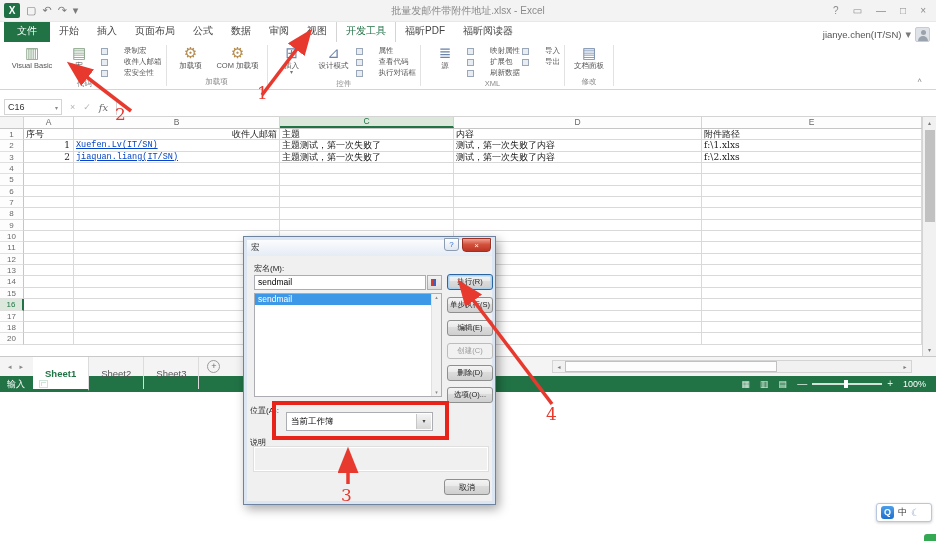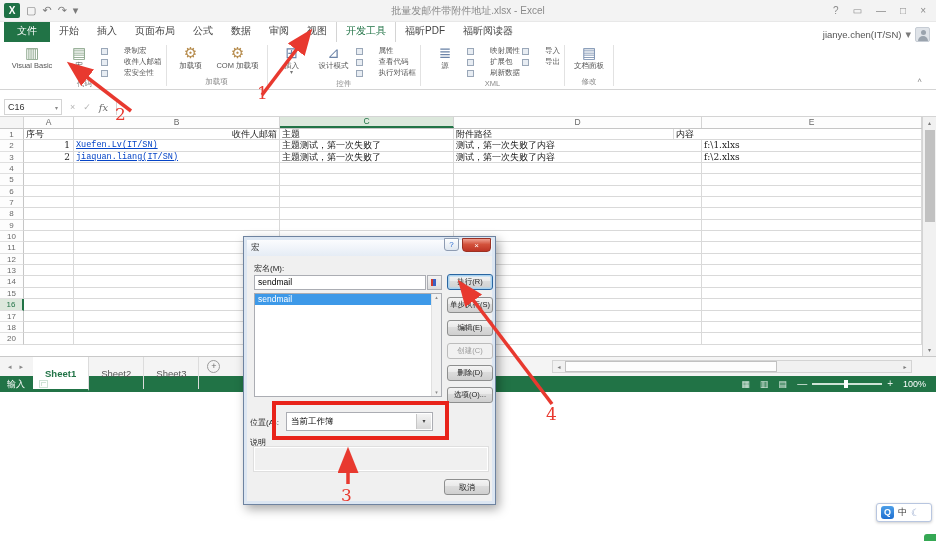--- a/index.html
+++ b/index.html
@@ -349,22 +349,22 @@
         <div class="colhead sel" style="width: 174px;">C</div>
         <div class="colhead" style="width: 248px;">D</div>
         <div class="colhead" style="width: 220px;">E</div>
       </div>
     <div class="gridbody" id="gridbody">
         <div class="grow">
           <div class="rowhead">1</div>
           <div class="gcell" style="width: 50px;">序号</div>
           <div class="gcell" style="width: 206px; text-align: right;">收件人邮箱</div>
           <div class="gcell" style="width: 174px;">主题</div>
+          <div class="gcell" style="width: 248px;">内容</div>
           <div class="gcell" style="width: 220px;">附件路径</div>
-          <div class="gcell" style="width: 248px;">内容</div>
         </div>
         <div class="grow">
           <div class="rowhead">2</div>
           <div class="gcell num" style="width: 50px;">1</div>
           <div class="gcell link" style="width: 206px;">Xuefen.Lv(IT/SN)</div>
           <div class="gcell" style="width: 174px;">主题测试，第一次失败了</div>
           <div class="gcell" style="width: 248px;">测试，第一次失败了内容</div>
           <div class="gcell" style="width: 220px;">f:\1.xlxs</div>
         </div>
         <div class="grow">
@@ -562,21 +562,21 @@
   <div class="dlg-inputbtn"></div>
 
   <div class="dlg-list" id="dlglist">
     <div class="dlg-item sel">sendmail</div>
       <div class="ls">
       <span>▴</span>
       <span class="dn">▾</span>
     </div>
   </div>
 
-  <div class="dlg-label" style="left:6px; top:180px;">位置(A):</div>
+  <div class="dlg-label" style="left:6px; top:168px;">位置(A):</div>
   <div class="dlg-combo">
     <div class="cval">当前工作簿</div>
     <div class="cbtn">▾</div>
   </div>
 
   <div class="dlg-label" style="left:6px; top:200px;">说明</div>
   <div class="dlg-groove"></div>
 
   <div class="dlg-cancel">取消</div>
 <div class="dlg-btn default" style="top: 37px;">执行(R)</div>

